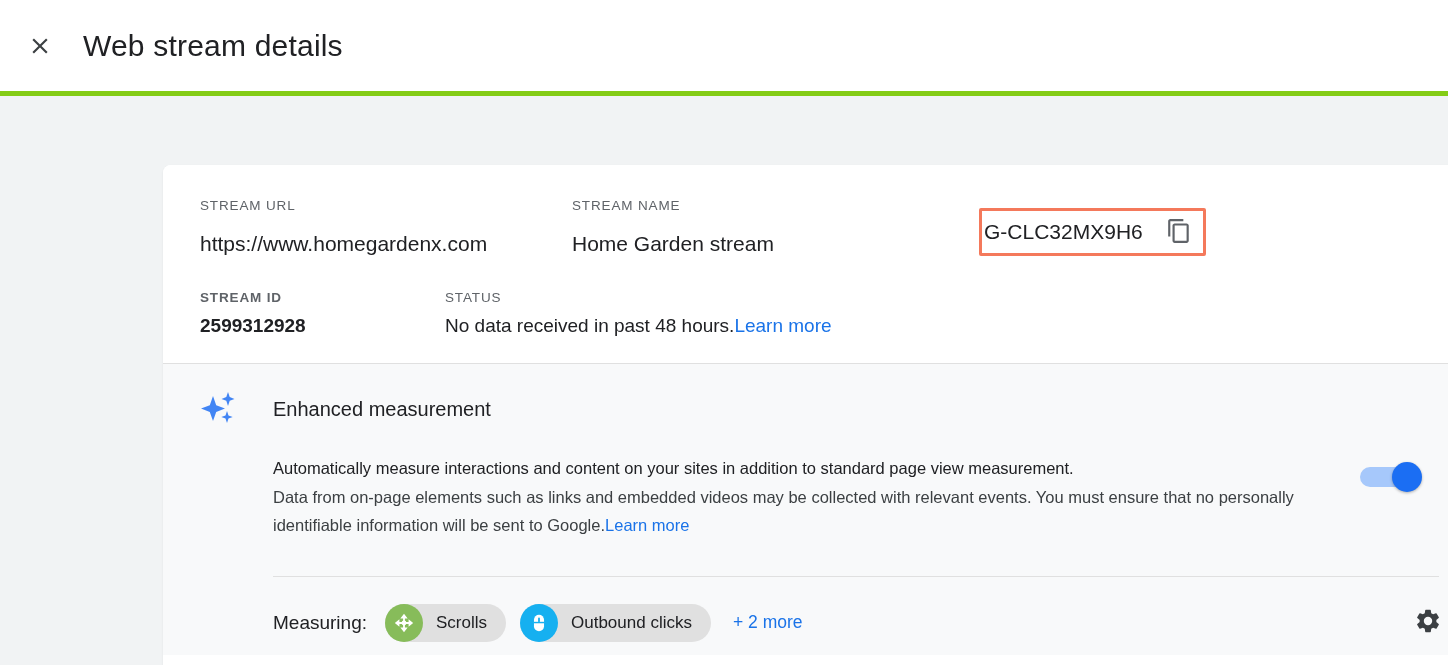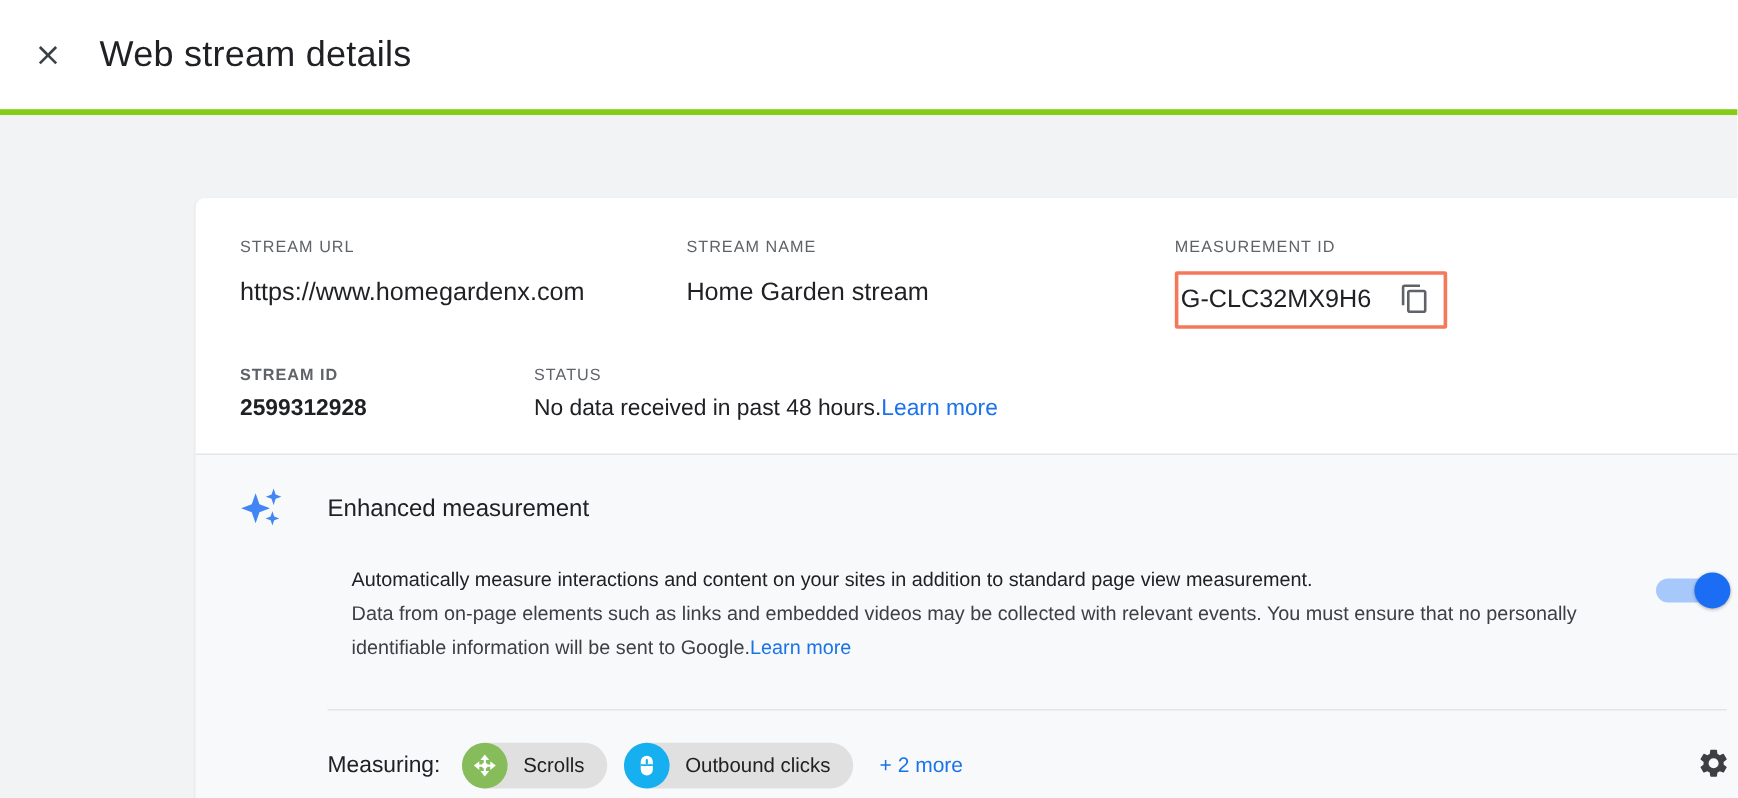--- a/index.html
+++ b/index.html
@@ -170,21 +170,20 @@
   .em-body {
     display: flex;
     align-items: flex-start;
     padding: 26px 0 0 110px;
   }
   .em-desc {
     width: 1075px;
     font-size: 16.5px;
     line-height: 28.5px;
     color: #3c4043;
-    margin-left: 20px;
   }
   .em-desc .line1 { color: #202124; }
   .em-desc .line2 { color: #3c4043; }
 
   .toggle {
     margin-left: 12px;
     margin-top: 8px;
     width: 62px;
     height: 30px;
     position: relative;
@@ -294,21 +293,20 @@
           <div class="field-label">STREAM URL</div>
           <div class="field-value">https://www.homegardenx.com</div>
         </div>
 
         <div class="col-name">
           <div class="field-label">STREAM NAME</div>
           <div class="field-value">Home Garden stream</div>
         </div>
 
         <div class="col-mid">
-          <div class="field-label">MEASUREMENT ID</div>
           <div class="mid-box">
             <div class="mid-value">G-CLC32MX9H6</div>
             <button class="copy-btn">
               <span>
                 <svg width="26" height="26" viewBox="0 0 24 24">
                   <path d="M16 1H4c-1.1 0-2 .9-2 2v14h2V3h12V1zm3 4H8c-1.1 0-2 .9-2 2v14c0 1.1.9 2 2 2h11c1.1 0 2-.9 2-2V7c0-1.1-.9-2-2-2zm0 16H8V7h11v14z" fill="#5f6368"></path>
                 </svg>
               </span>
             </button>
           </div>

